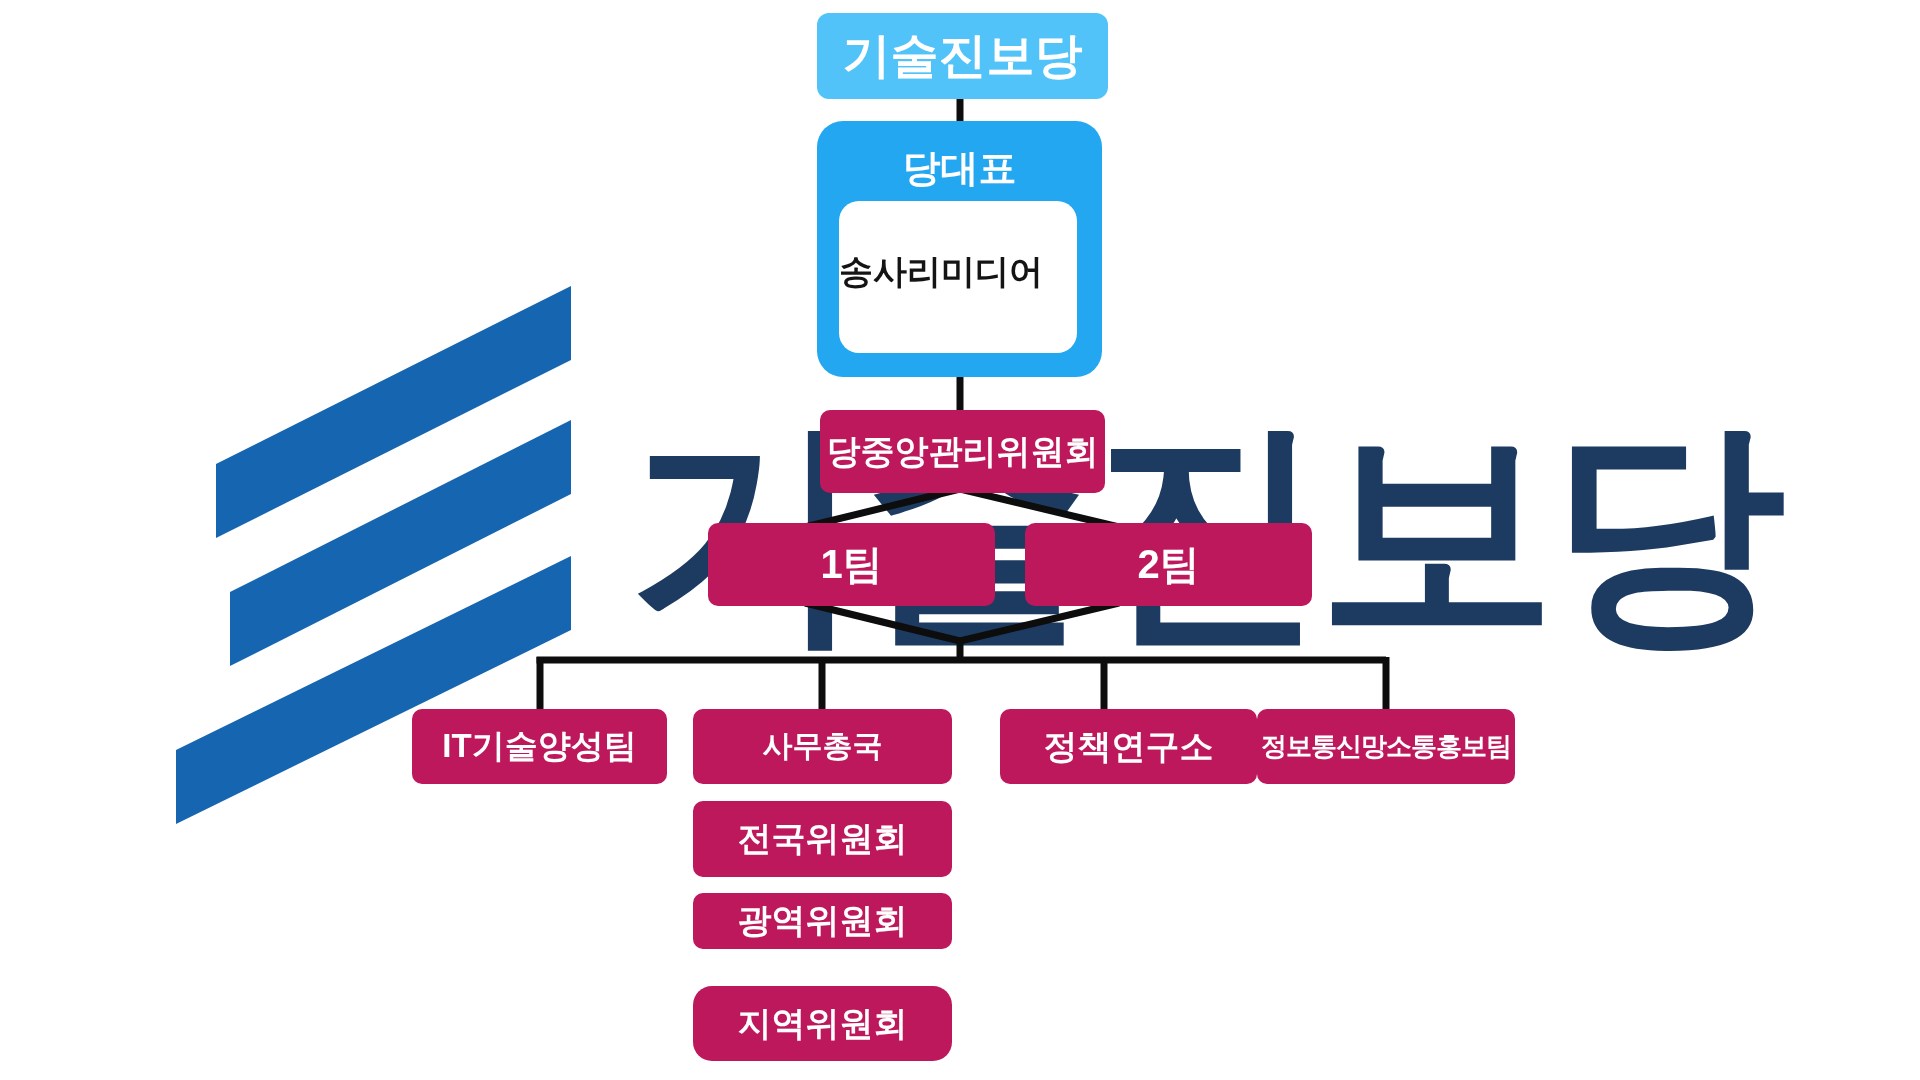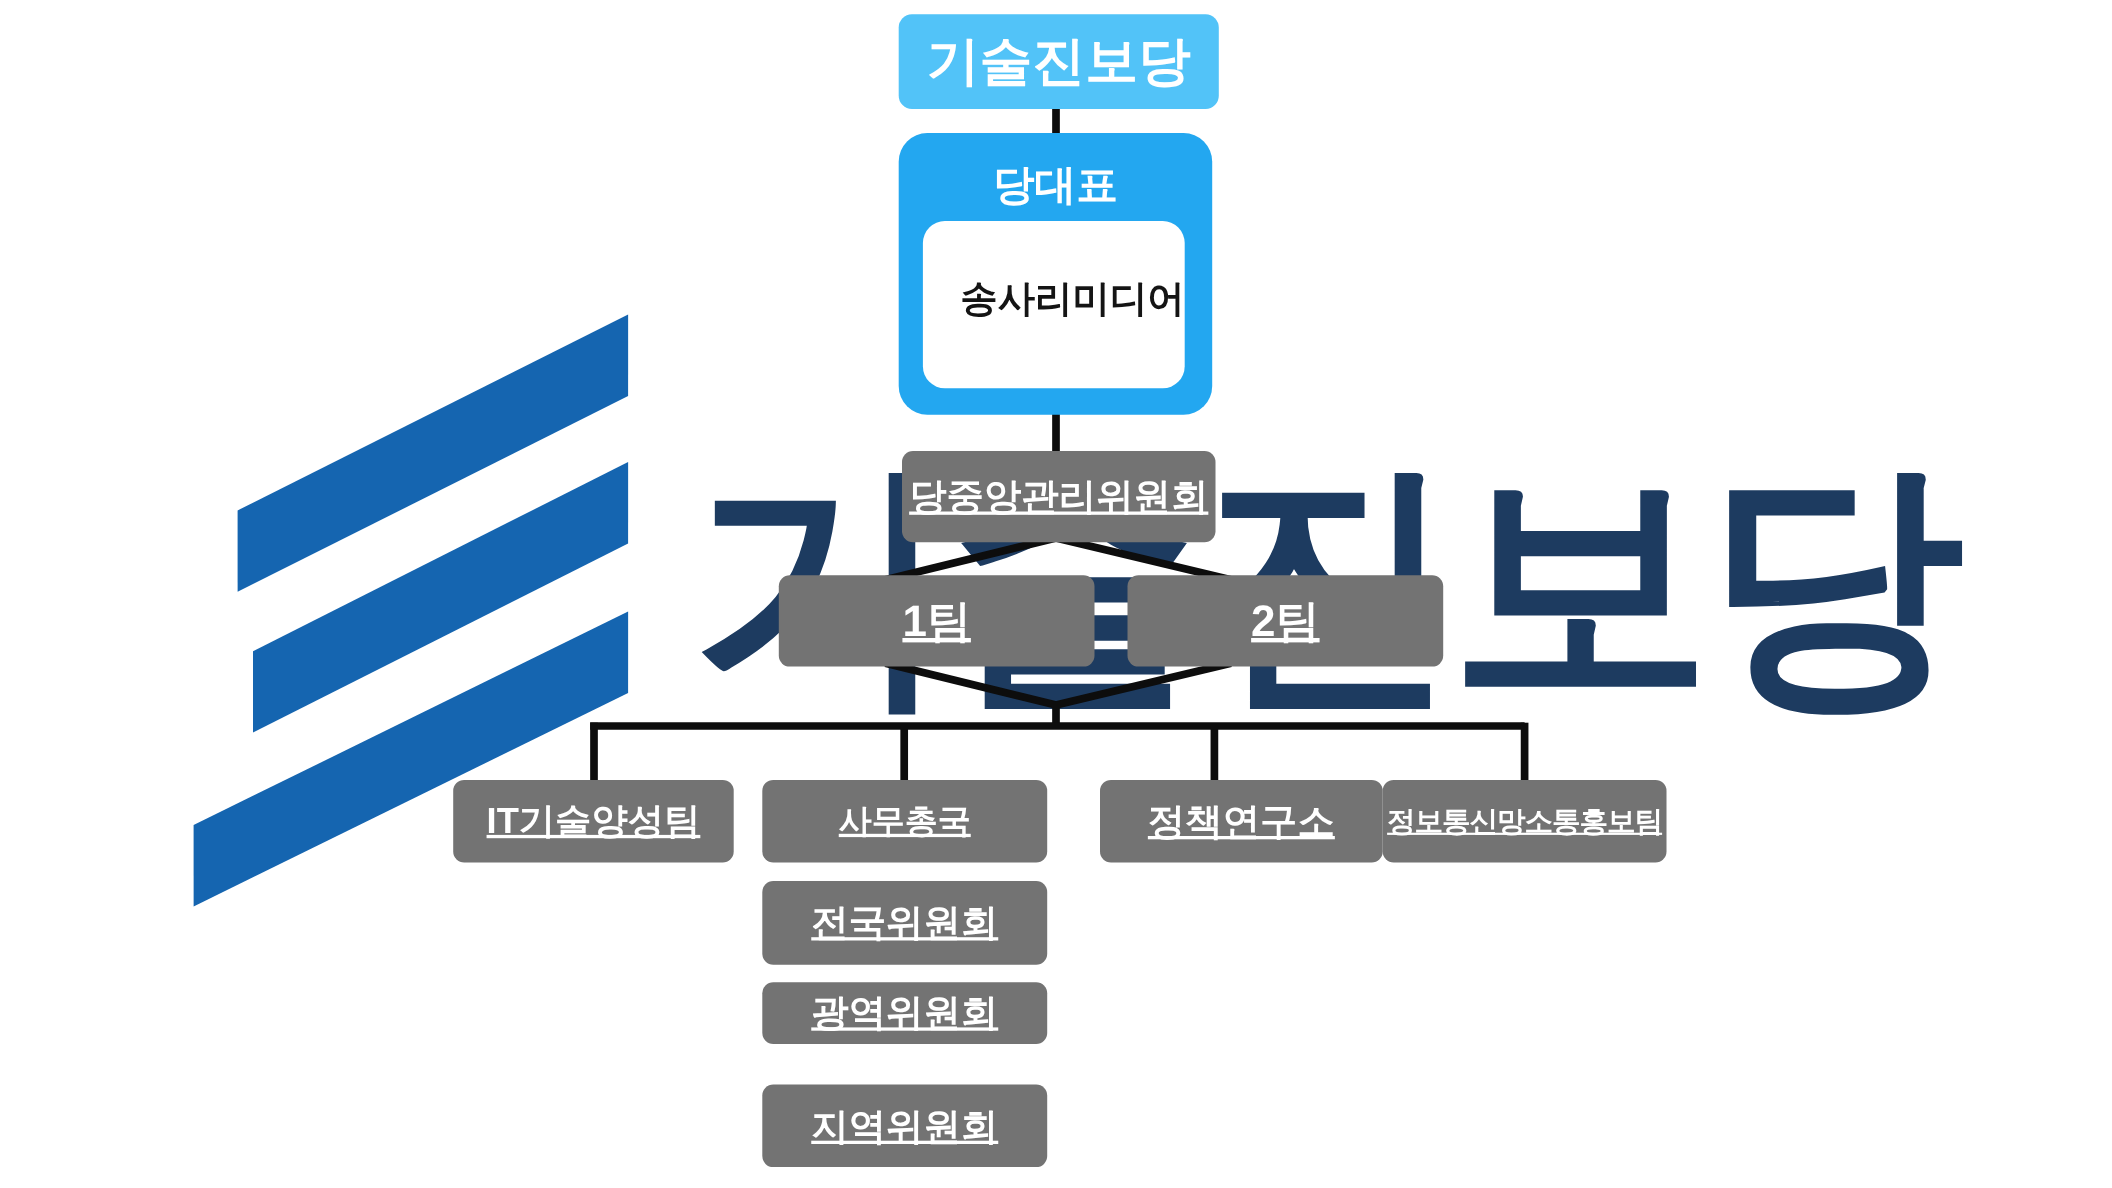--- a/index.html
+++ b/index.html
@@ -18,26 +18,26 @@
   
   .lines{z-index:1;left:0;top:0;}
   .lines path{stroke:#0d0d0d;stroke-width:7;fill:none;}
   
   .box{
     z-index:2;display:flex;align-items:center;justify-content:center;
     color:#ffffff;font-weight:800;text-align:center;
   }
   .box.blue-light{background:#52c3f8;border-radius:12px;font-size:48px;}
   .box.blue{background:#23a7f0;border-radius:26px;}
-  .box.gray{background:#737373;border-radius:10px;text-decoration:underline;}
+  .box.gray{background:#be185d;border-radius:10px;}
   .leader{flex-direction:column;justify-content:flex-start;}
   .leader-title{font-size:38px;font-weight:800;margin-top:22px;}
   .inner-white{
     z-index:3;background:#ffffff;border-radius:20px;
-    display:flex;align-items:center;justify-content:flex-end;
+    display:flex;align-items:center;justify-content:flex-start;
     color:#141414;font-weight:800;font-size:34px;padding-bottom:10px;
   }
   .fs26{font-size:26px;letter-spacing:-1px;}
   .fs33{font-size:33px;}
   .fs34{font-size:34px;}
   .fs35{font-size:30px;}
   .fs40{font-size:40px;margin-left:48px;}
 </style>
 </head>
 <body>
@@ -99,15 +99,15 @@
 <div class="abs box gray fs26" style="left:1257px;top:709px;width:258px;height:75px;justify-content:center;">
   <span>정보통신망소통홍보팀</span>
 </div>
 
 <div class="abs box gray fs34" style="left:693px;top:801px;width:259px;height:76px;text-align:center;">
   <span>전국위원회</span>
 </div>
 <div class="abs box gray fs34" style="left:693px;top:893px;width:259px;height:56px;">
   <span>광역위원회</span>
 </div>
-<div class="abs box gray fs34" style="left:693px;top:986px;width:259px;height:75px;">
+<div class="abs box gray fs34" style="left:693px;top:986px;width:259px;height:75px;border-radius:19px;">
   <span>지역위원회</span>
 </div>
 
 </body></html>

